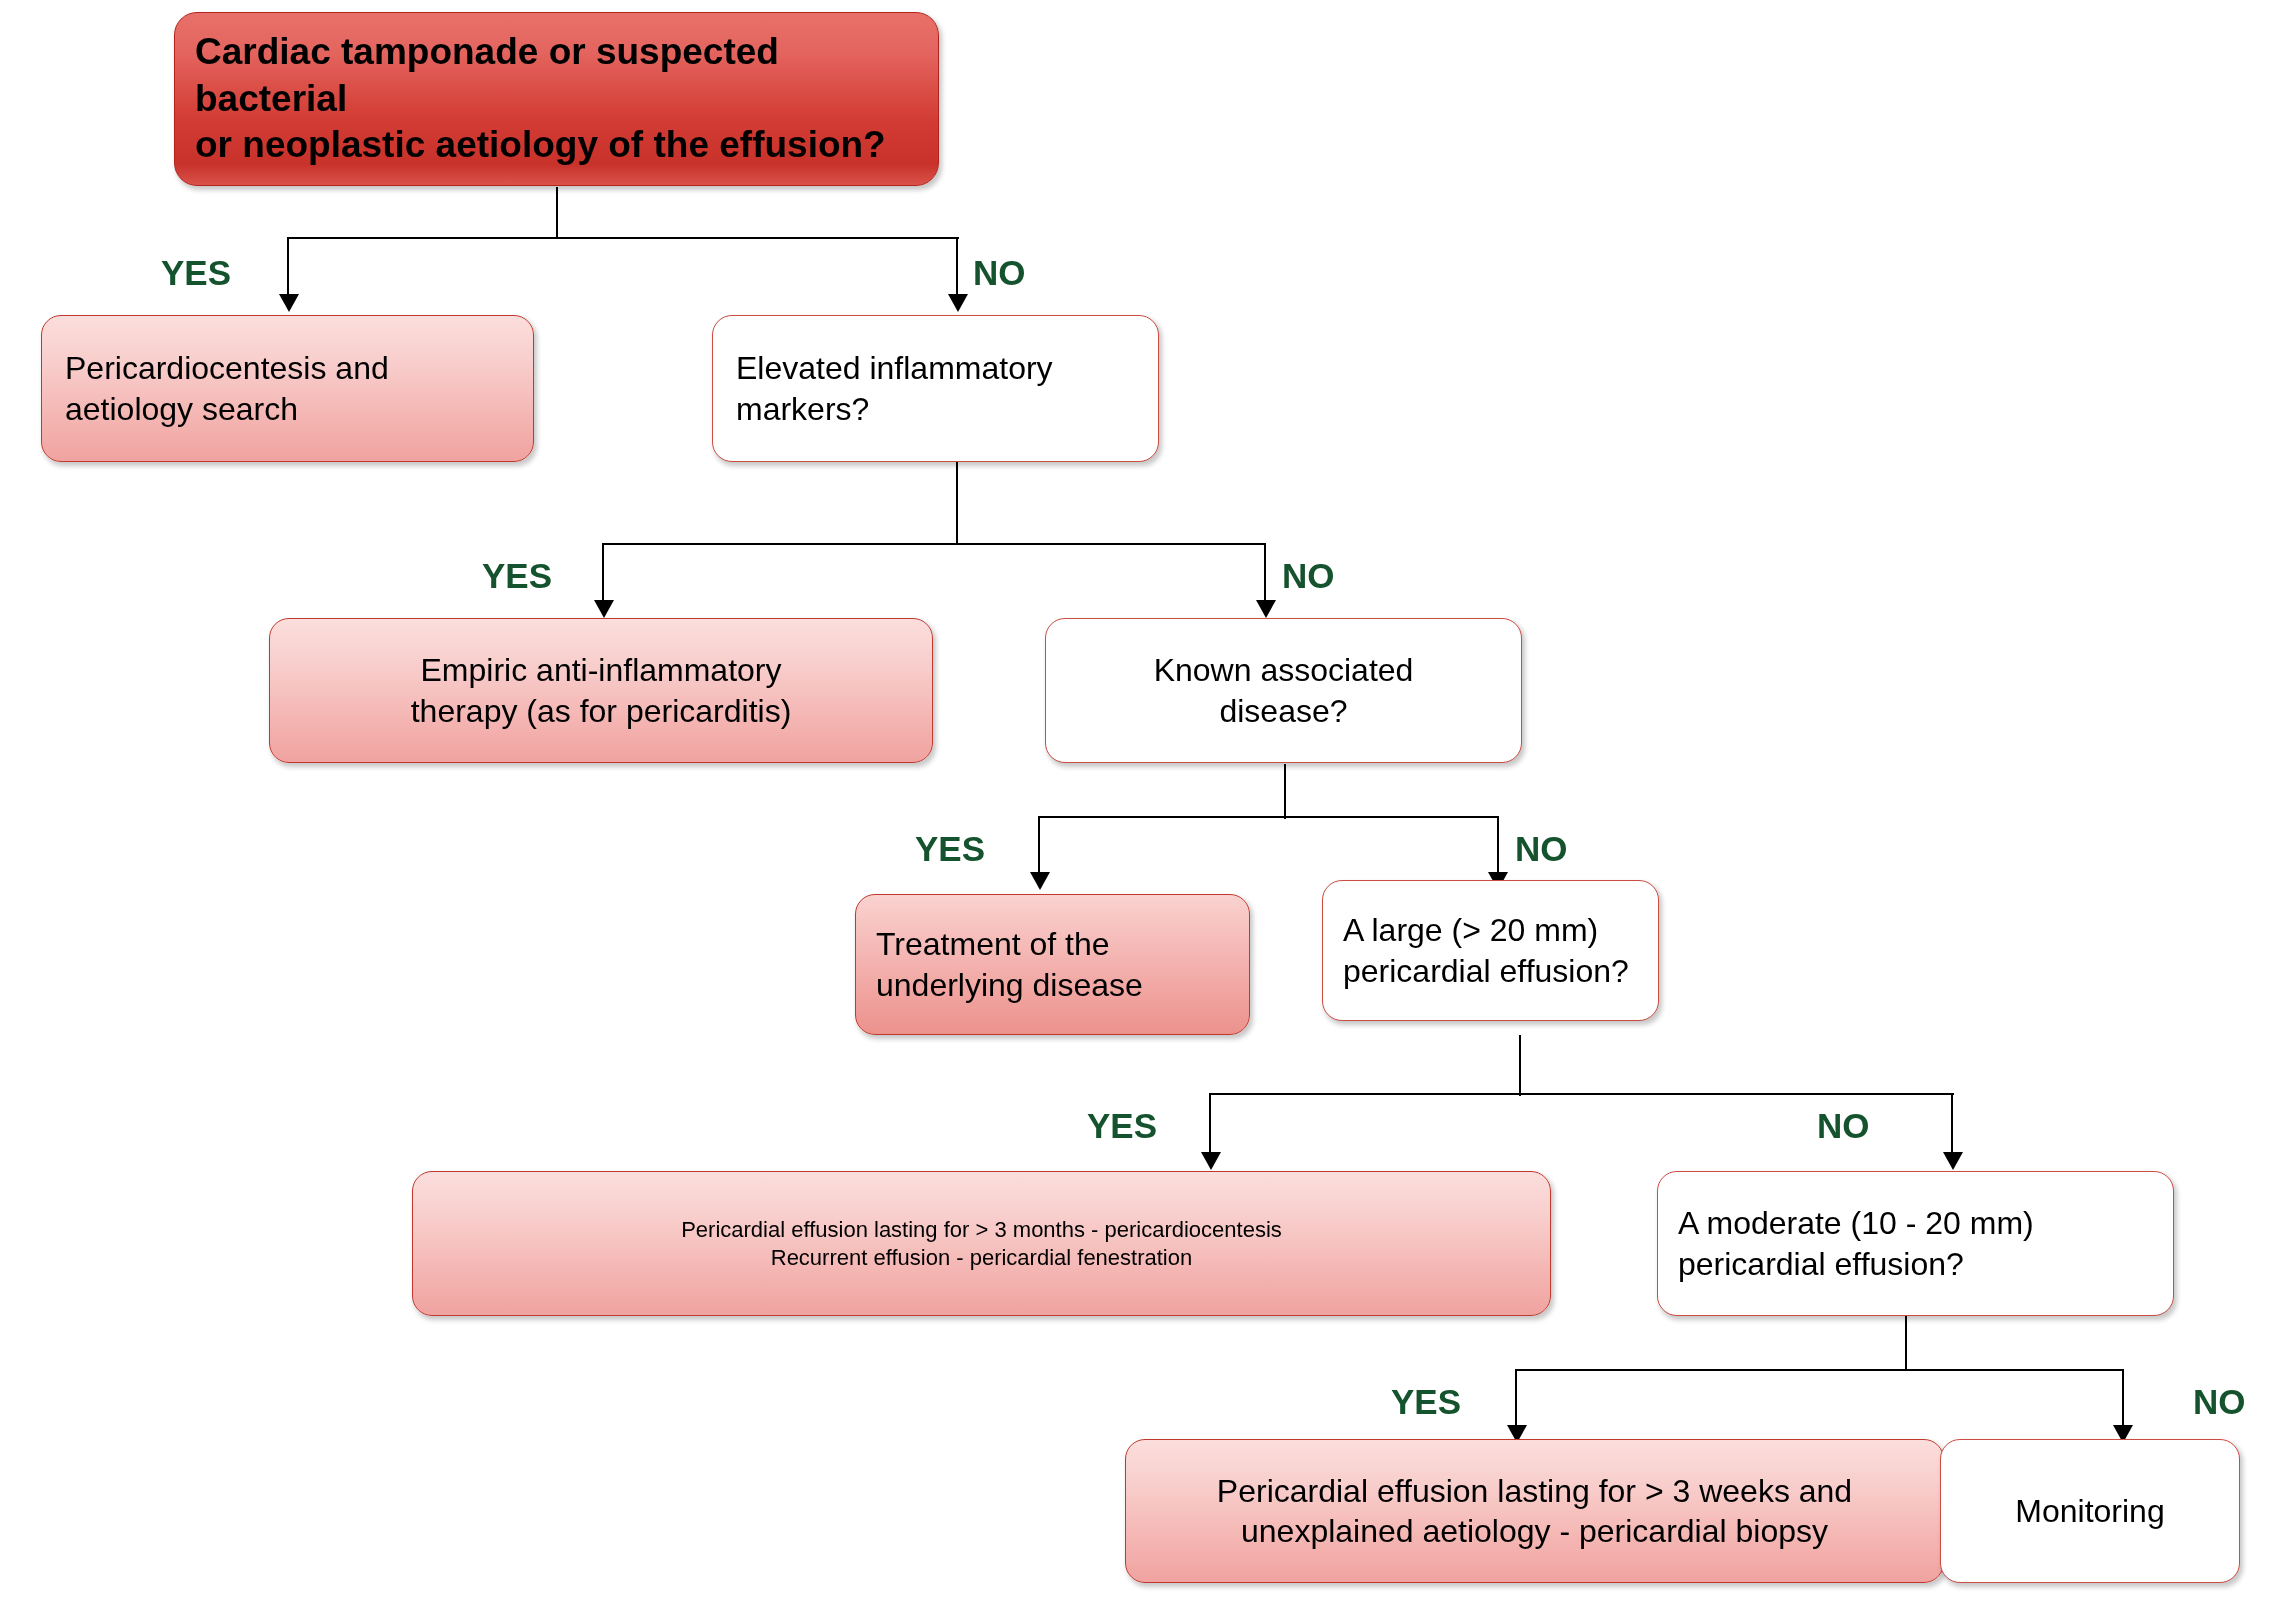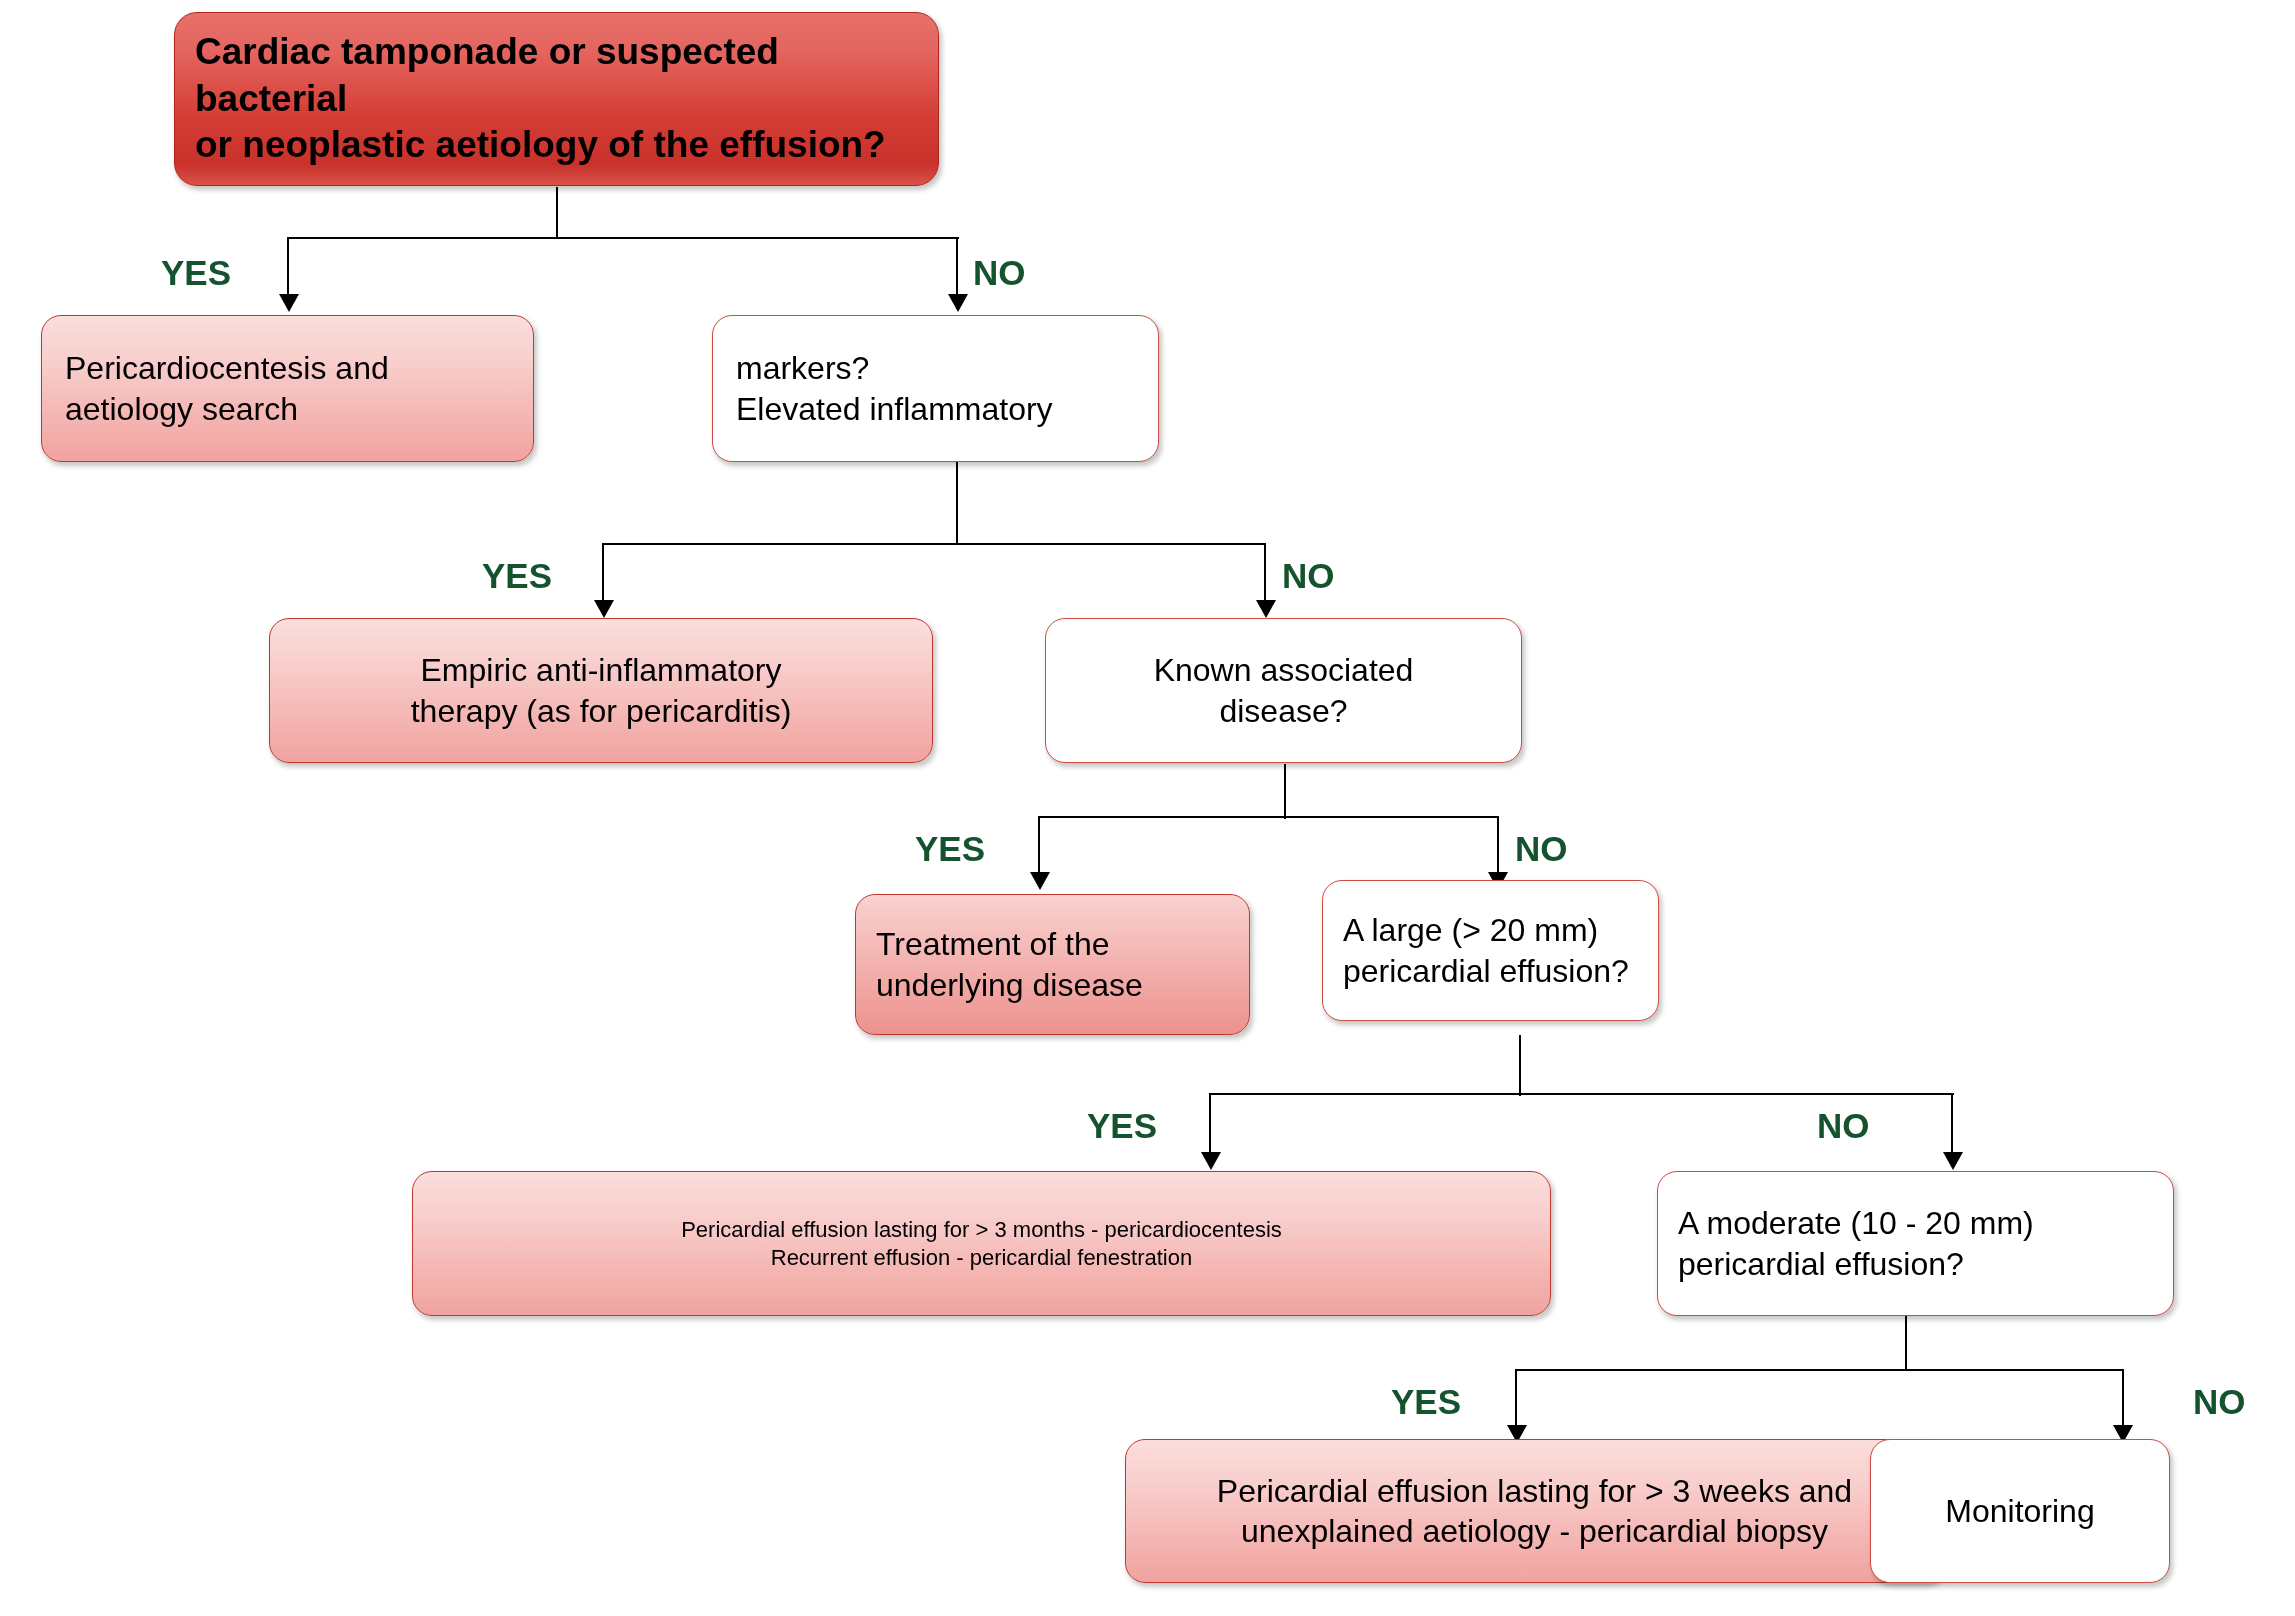--- a/index.html
+++ b/index.html
@@ -66,22 +66,22 @@
 
   <div class="node n-action" style="left:41px;top:315px;width:493px;height:147px;padding:0 23px;">
     <div class="txt" style="font-size:32px;">
       <div>Pericardiocentesis and</div>
       <div>aetiology search</div>
     </div>
   </div>
 
   <div class="node n-decision" style="left:712px;top:315px;width:447px;height:147px;padding:0 23px;">
     <div class="txt" style="font-size:32px;">
+      <div>Elevated inflammatory</div>
       <div>markers?</div>
-      <div>Elevated inflammatory</div>
     </div>
   </div>
 
   <div class="line vline" style="left:956px;top:462px;height:83px;"></div>
   <div class="line hline" style="left:602px;top:543px;width:664px;"></div>
   <div class="line vline" style="left:602px;top:543px;height:61px;"></div>
   <div class="arrowhead" style="left:594px;top:600px;"></div>
   <div class="line vline" style="left:1264px;top:543px;height:61px;"></div>
   <div class="arrowhead" style="left:1256px;top:600px;"></div>
   <div class="branch-label" style="left:482px;top:556px;font-size:35px;">YES</div>
@@ -156,20 +156,20 @@
   <div class="branch-label" style="left:1391px;top:1382px;font-size:35px;">YES</div>
   <div class="branch-label" style="left:2193px;top:1382px;font-size:35px;">NO</div>
 
   <div class="node n-action" style="left:1125px;top:1439px;width:819px;height:144px;padding:0 18.4px;">
     <div class="txt" style="font-size:32px;text-align:center;">
       <div>Pericardial effusion lasting for &gt; 3 weeks and</div>
       <div>unexplained aetiology - pericardial biopsy</div>
     </div>
   </div>
 
-  <div class="node n-decision" style="left:1870px;top:1439px;width:300px;height:144px;padding:0 18.4px;">
+  <div class="node n-decision" style="left:1940px;top:1439px;width:300px;height:144px;padding:0 18.4px;">
     <div class="txt" style="font-size:32px;text-align:center;">
       <div>Monitoring</div>
     </div>
   </div>
 
 </div>
 
 
 </body></html>

